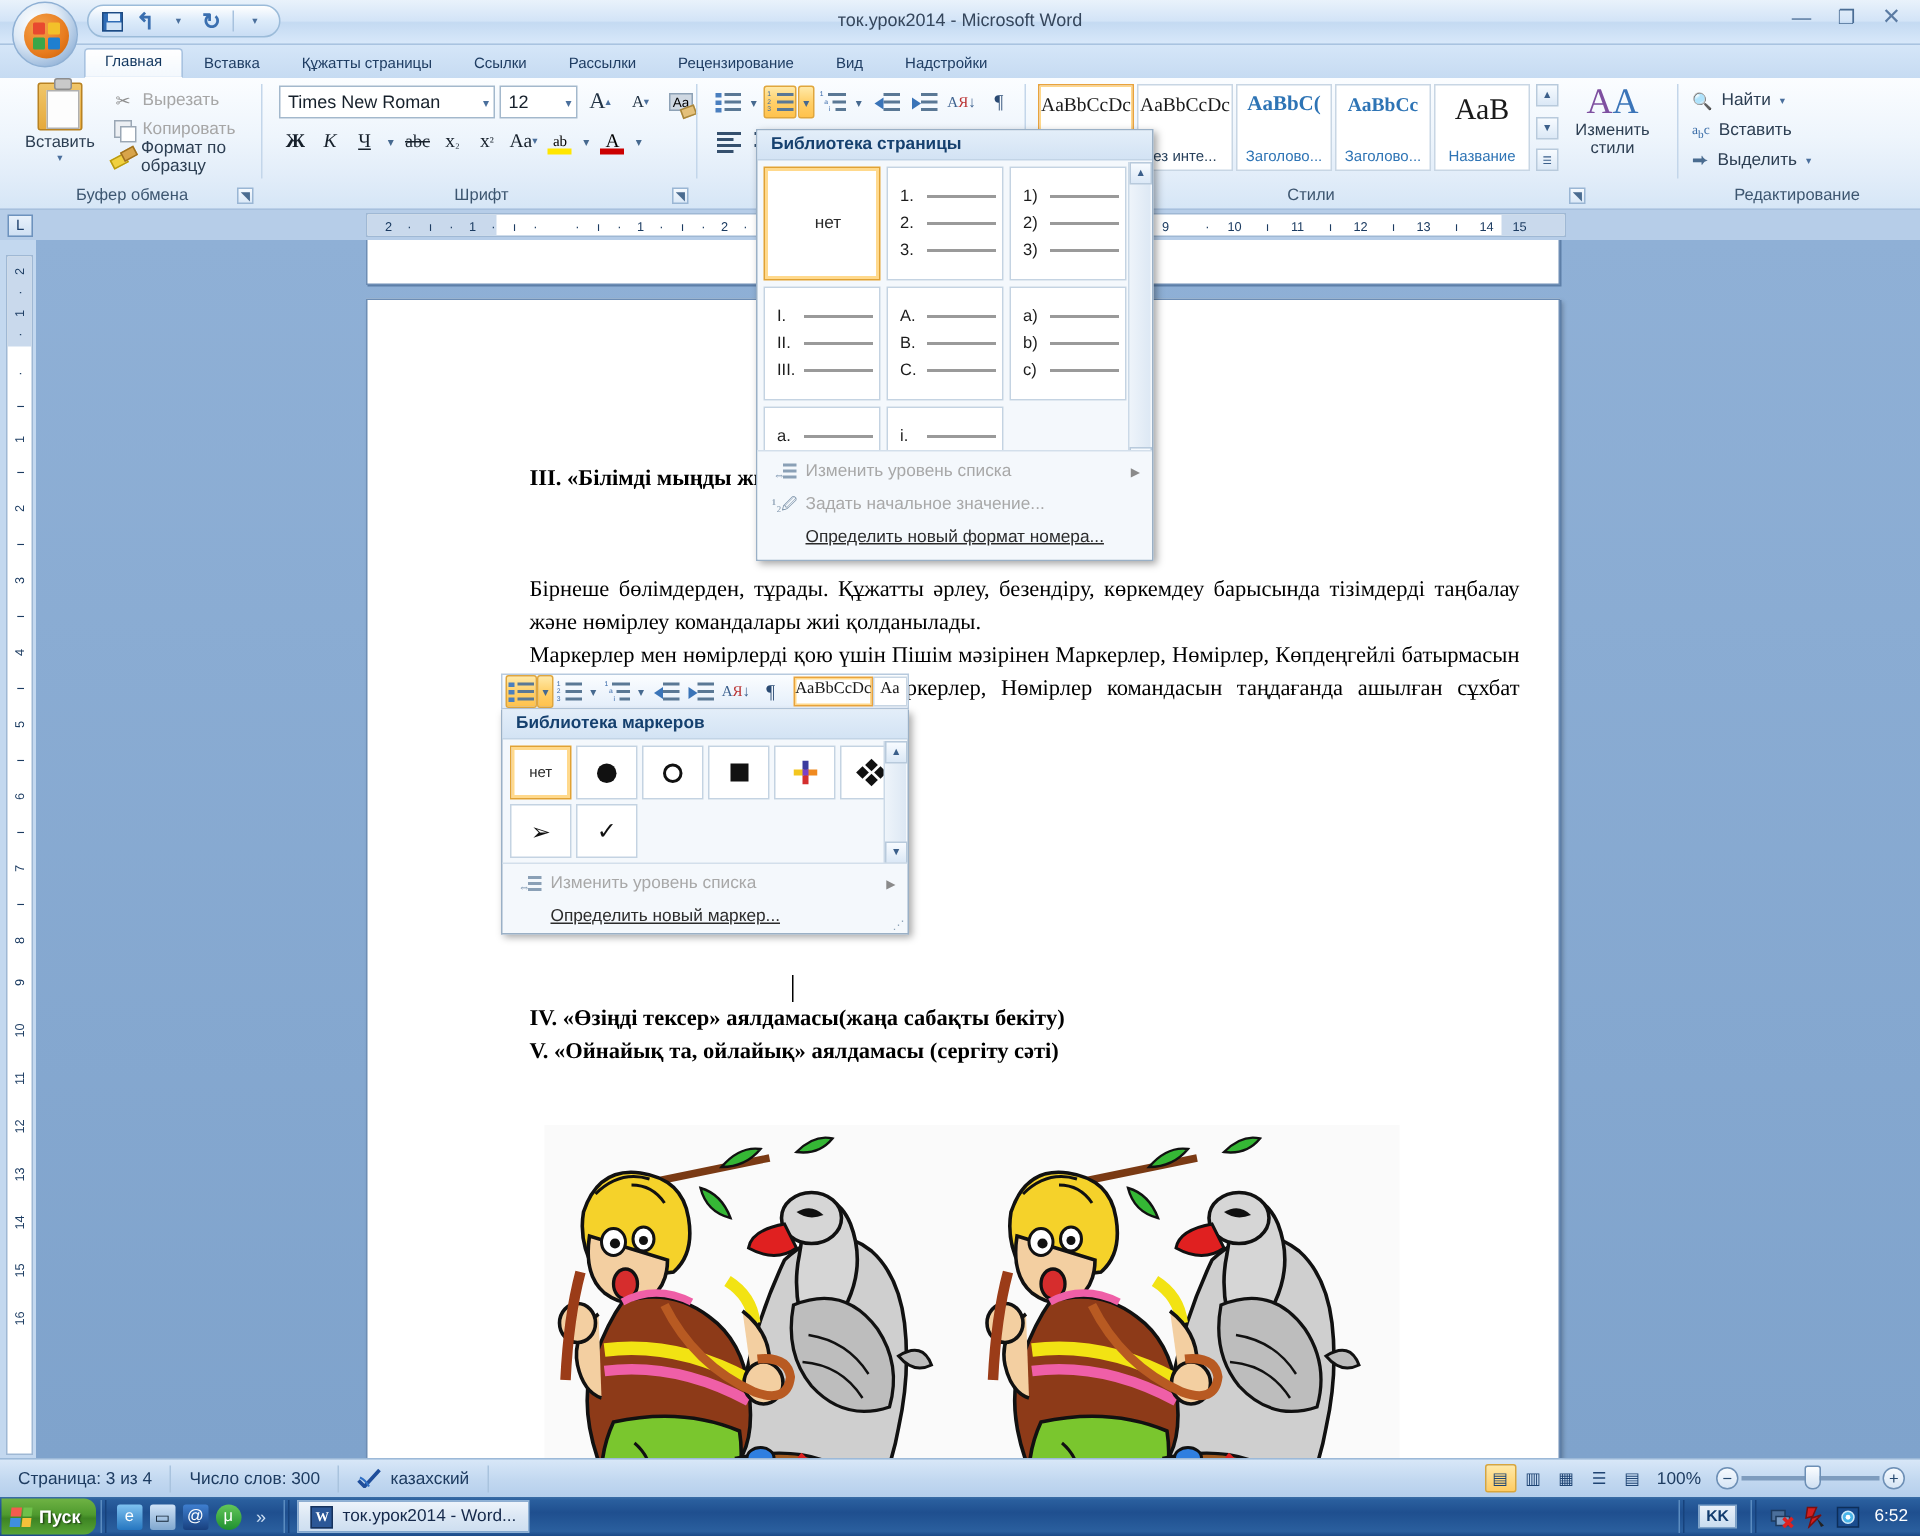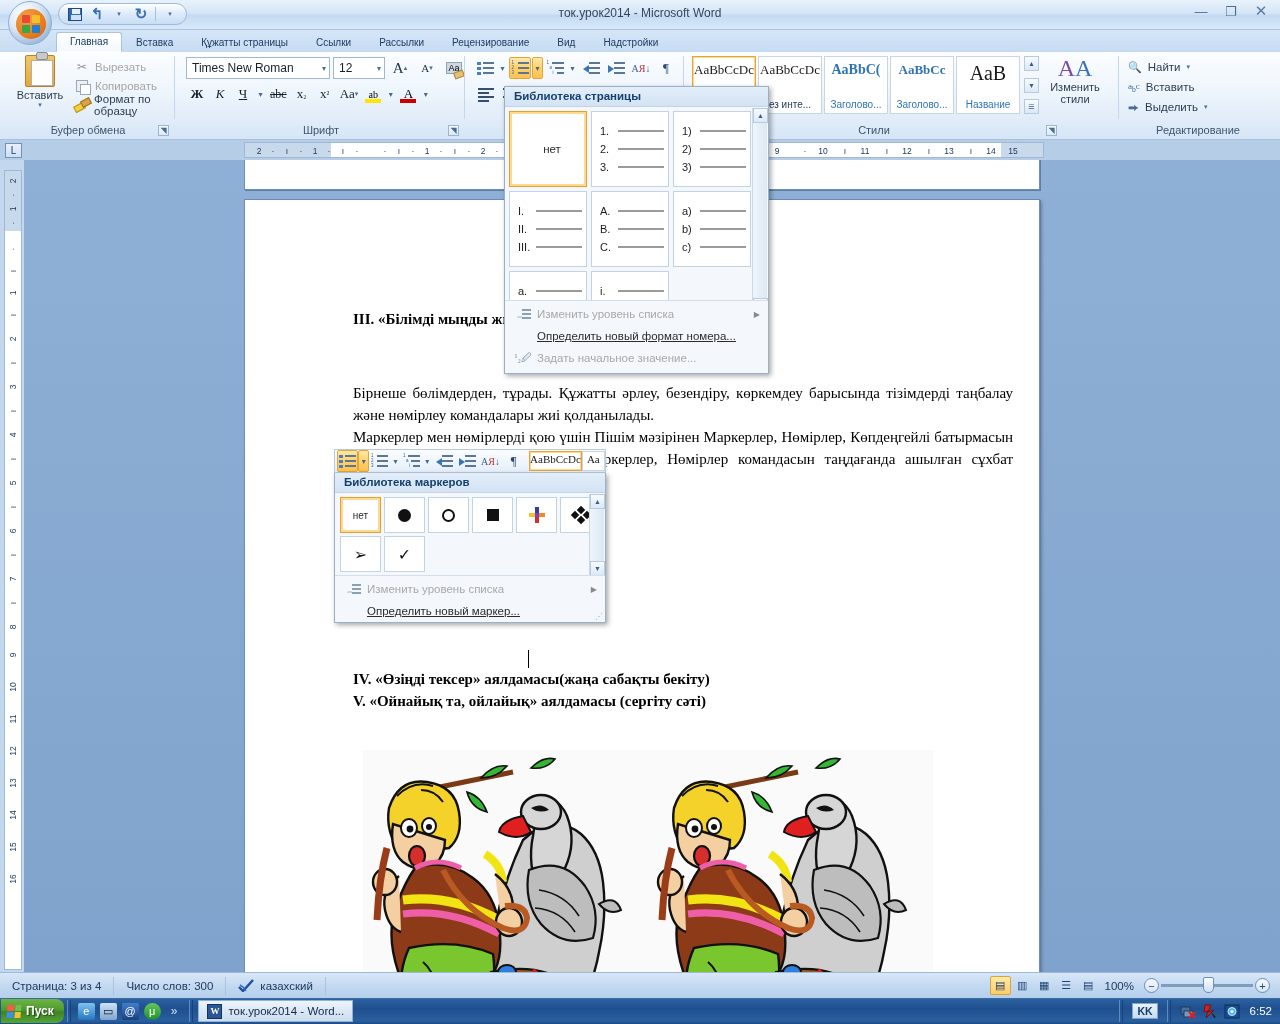--- a/index.html
+++ b/index.html
@@ -1049,29 +1049,29 @@
             <span class="lvl-ico">
                 <u style="top:1px"></u>
                 <u style="top:5px"></u>
                 <u style="top:9px"></u>
                 <span class="ar">⇔</span>
               </span>
           </span>
           <span class="txt">Изменить уровень списка</span>
           <span class="submenu-arrow">▶</span>
         </div>
-        <div class="dd-item">
-          <span class="gutter"></span>
-          <span class="txt" style="text-decoration:underline;">Определить новый формат номера...</span>
-        </div>
         <div class="dd-item disabled">
           <span class="gutter">
               <span class="setval-ico">¹₂🖉</span>
             </span>
           <span class="txt">Задать начальное значение...</span>
+        </div>
+        <div class="dd-item">
+          <span class="gutter"></span>
+          <span class="txt" style="text-decoration:underline;">Определить новый формат номера...</span>
         </div>
       </div>
     </div>
 
     <div class="bullet-float">
       <div class="mini-toolbar">
         <div class="pbtn split hot">
           <span class="listico">
             <i style="top:1px"></i>
               <u style="top:1px"></u>

